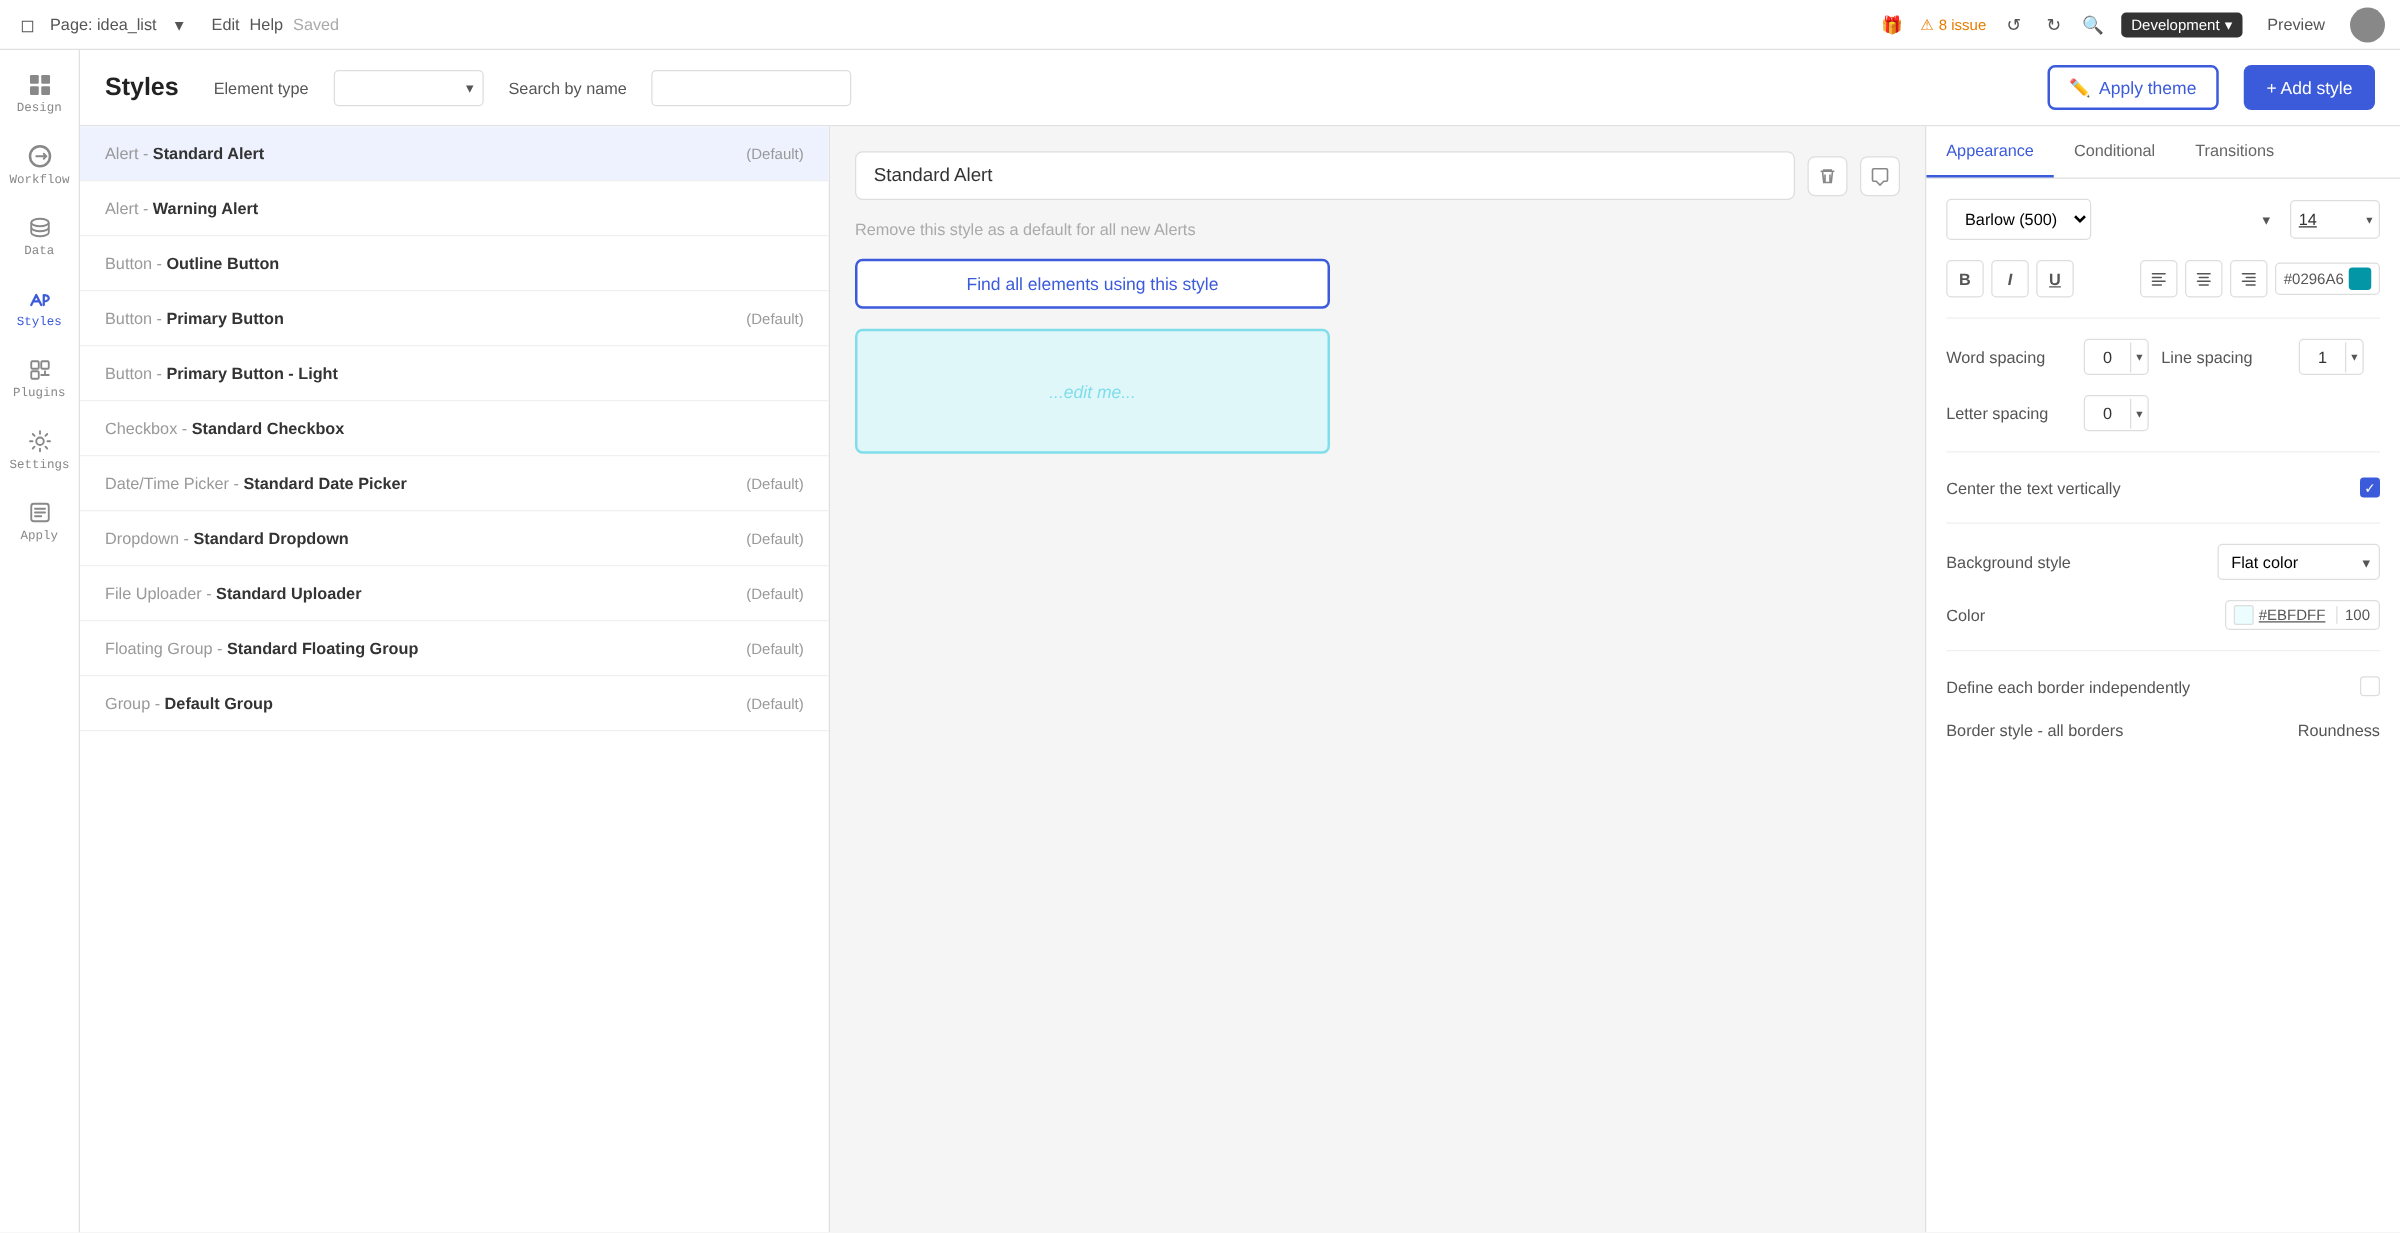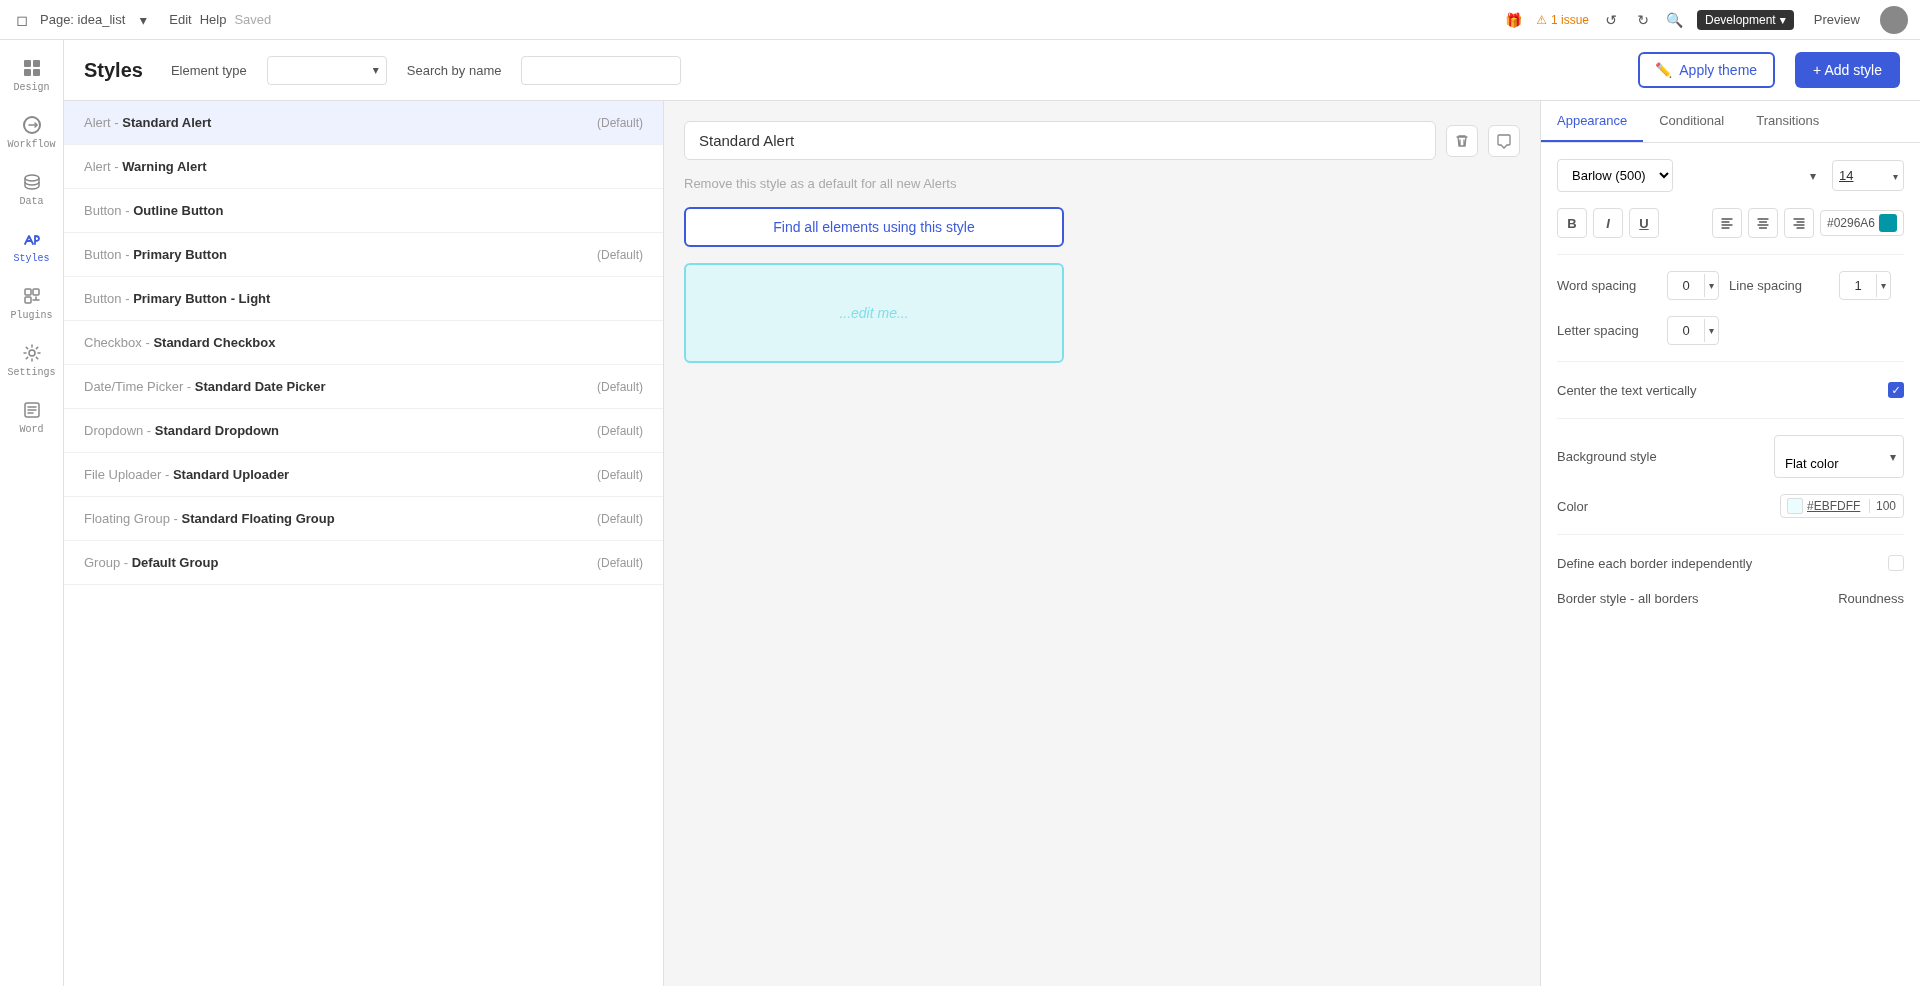--- a/index.html
+++ b/index.html
@@ -86,21 +86,21 @@
 
     .vertical-center-row { display: flex; align-items: center; justify-content: space-between; padding: 4px 0; }
     .vertical-center-label { font-size: 13px; color: #555; }
     .checkbox-blue { width: 16px; height: 16px; background: #3b5bdb; border-radius: 3px; display: flex; align-items: center; justify-content: center; cursor: pointer; }
     .checkbox-blue::after { content: '✓'; color: #fff; font-size: 11px; }
     .checkbox-empty { width: 16px; height: 16px; border: 1px solid #ddd; border-radius: 3px; cursor: pointer; background: #fff; }
 
     .bg-row { display: flex; align-items: center; justify-content: space-between; }
     .bg-label { font-size: 13px; color: #555; }
     .bg-select-wrapper { position: relative; }
-    .bg-select { border: 1px solid #ddd; border-radius: 4px; padding: 20px 28px 6px 10px; font-size: 13px; background: #fff; cursor: pointer; appearance: none; min-width: 130px; }
+    .bg-select { border: 1px solid #ddd; border-radius: 4px; padding: 6px 28px 6px 10px; font-size: 13px; background: #fff; cursor: pointer; appearance: none; min-width: 130px; }
     .bg-select-wrapper::after { content: '▾'; position: absolute; right: 8px; top: 50%; transform: translateY(-50%); color: #555; pointer-events: none; font-size: 12px; }
 
     .color-row { display: flex; align-items: center; justify-content: space-between; }
     .color-label { font-size: 13px; color: #555; }
     .color-input-row { display: flex; align-items: center; gap: 4px; border: 1px solid #ddd; border-radius: 4px; background: #fff; padding: 3px 6px; }
     .color-input-swatch { width: 16px; height: 16px; background: #ebfdff; border: 1px solid #ddd; border-radius: 2px; cursor: pointer; }
     .color-input-hex { font-size: 12px; color: #555; width: 58px; border: none; outline: none; background: transparent; text-decoration: underline; }
     .color-input-opacity { font-size: 12px; color: #555; width: 28px; border-left: 1px solid #ddd; padding-left: 6px; }
     .border-label { font-size: 13px; color: #555; }
     .roundness-label { font-size: 13px; color: #555; }
@@ -116,21 +116,21 @@
     <span>Page: idea_list</span>
     <span class="topbar-icon">▾</span>
     <span style="color:#555;cursor:pointer;margin-left:8px;">Edit</span>
     <span style="color:#555;cursor:pointer;">Help</span>
     <span style="color:#aaa;">Saved</span>
   </div>
   <div class="topbar-right">
     <span class="topbar-icon">🎁</span>
     <span class="warning-badge">
       <span style="color:#e87c00;">⚠</span>
-      <span>1 issue</span>
+      <span>8 issue</span>
     </span>
     <span class="topbar-icon">↺</span>
     <span class="topbar-icon">↻</span>
     <span class="topbar-icon">🔍</span>
     <div class="dev-badge">
       <span>Development</span>
       <span>▾</span>
     </div>
     <span class="preview-btn">Preview</span>
     <div class="avatar"></div>
@@ -198,21 +198,21 @@
       </div>
       <span style="font-size:10px;color:#888;">Settings</span>
     </div>
     <div class="sidebar-item">
       <div class="sidebar-icon">
         <svg width="22" height="22" viewBox="0 0 22 22" fill="none">
             <rect x="4" y="4" width="14" height="14" rx="2" stroke="#888" stroke-width="1.5" fill="none"></rect>
             <path d="M7 8h8M7 11h8M7 14h5" stroke="#888" stroke-width="1.5" stroke-linecap="round"></path>
           </svg>
       </div>
-      <span style="font-size:10px;color:#888;">Word</span>
+      <span style="font-size:10px;color:#888;">Apply</span>
     </div>
   </div>
 
   <div class="main-content">
 
     <div class="styles-header">
       <span class="styles-title">Styles</span>
       <span class="element-type-label">Element type</span>
       <div class="select-wrapper">
         <select class="element-type-select">

